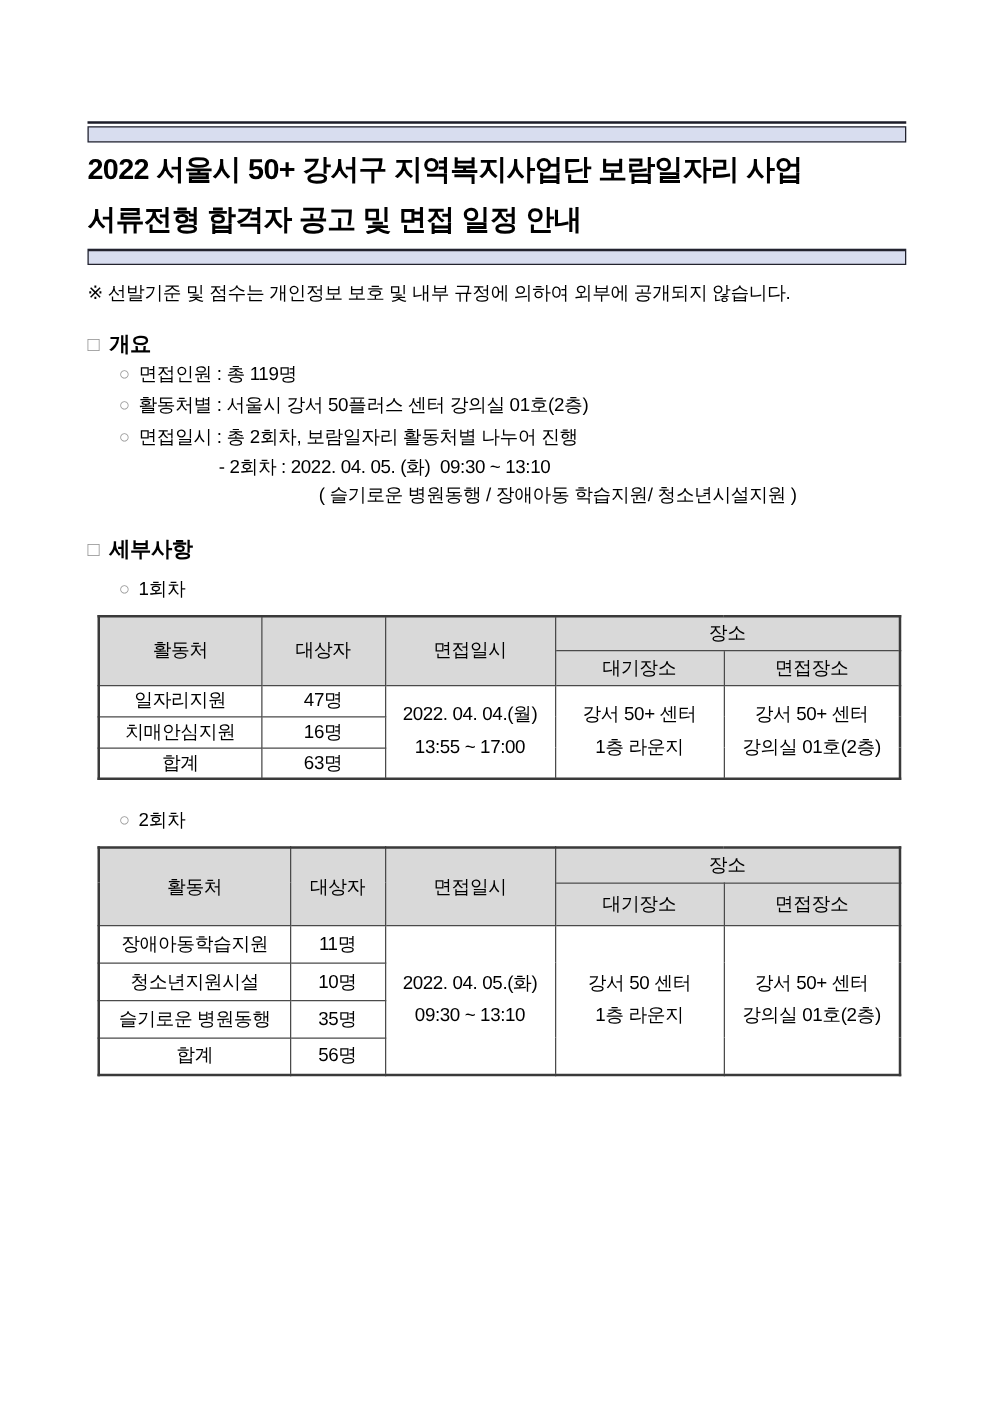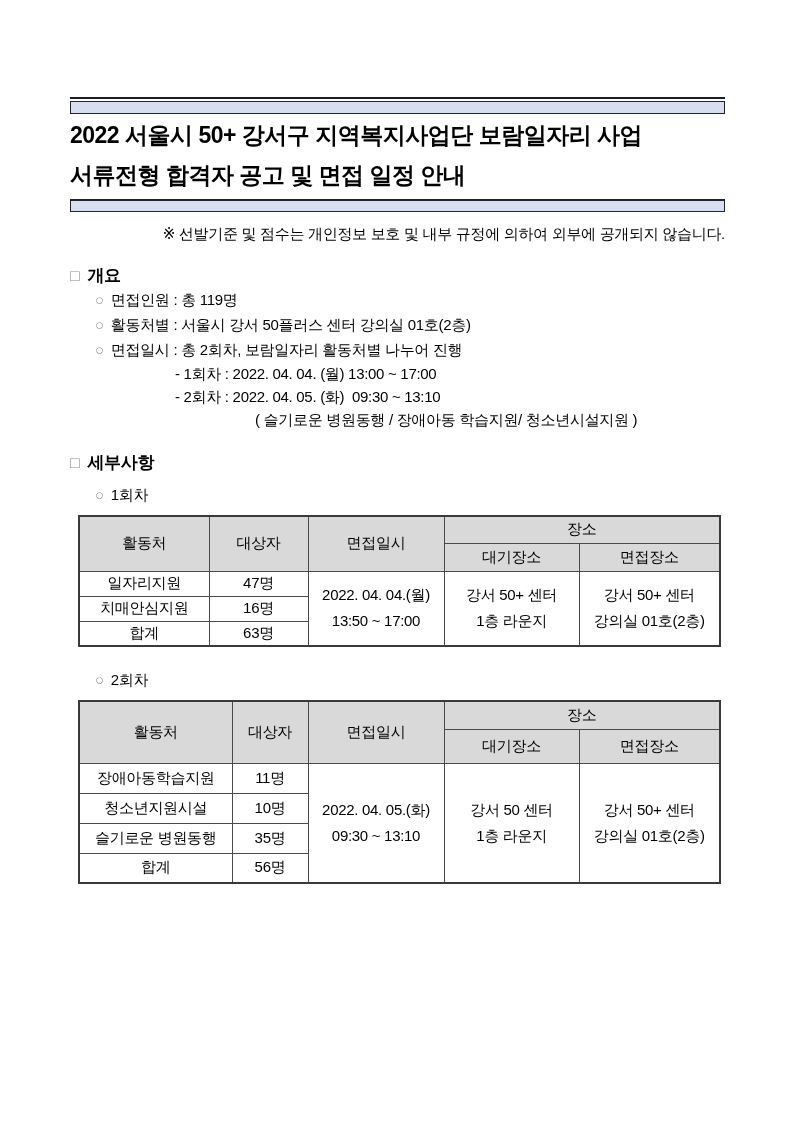--- a/index.html
+++ b/index.html
@@ -24,21 +24,21 @@
   }
 
   
   .notice-box {
     margin-top:25px; border:2px solid #3d3d3d; background:#e9e9e9;
     padding:9px 12px; font-size:16px; font-weight:700;
     line-height:29px; letter-spacing:-0.5px;
   }
 
   
-  .privacy-note { margin-top:13px; font-size:15px; letter-spacing:-0.3px;text-align:right; }
+  .privacy-note { margin-top:13px; font-size:15px; letter-spacing:-0.3px; }
 
   
   .section-heading { margin-top:20px; font-size:17px; font-weight:700; letter-spacing:-0.3px; }
   .section-heading .marker { color:#8f8f8f; font-weight:400; margin-right:8px; font-size:16px; }
   .sub-heading { font-size:15px; padding-left:25px; line-height:25px; letter-spacing:-0.3px; }
   .sub-heading .marker { color:#9a9a9a; margin-right:7px; }
   .ov-item { font-size:15px; padding-left:25px; line-height:25px; letter-spacing:-0.3px; }
   .ov-item .marker { color:#9a9a9a; margin-right:7px; }
   .ov-dash   { font-size:15px; padding-left:105px; line-height:23px; white-space:pre-wrap; letter-spacing:-0.3px; }
   .ov-detail { font-size:15px; padding-left:185px; line-height:23px; white-space:pre-wrap; letter-spacing:-0.3px; }
@@ -83,21 +83,20 @@
 
 
   <div class="privacy-note">※ 선발기준 및 점수는 개인정보 보호 및 내부 규정에 의하여 외부에 공개되지 않습니다.</div>
 
   <div class="section-heading"><span class="marker">□</span><span>개요</span></div>
 
   <div class="ov-item"><span class="marker">○</span><span>면접인원 : 총 119명</span></div>
   <div class="ov-item"><span class="marker">○</span><span>활동처별 : 서울시 강서 50플러스 센터 강의실 01호(2층)</span></div>
   <div class="ov-item"><span class="marker">○</span><span>면접일시 : 총 2회차, 보람일자리 활동처별 나누어 진행</span></div>
 
-  <div class="ov-dash">- 1회차 : 2022. 04. 04. (월) 13:00 ~ 17:00</div>
   <div class="ov-dash">- 2회차 : 2022. 04. 05. (화)  09:30 ~ 13:10</div>
   <div class="ov-detail">( 슬기로운 병원동행 / 장애아동 학습지원/ 청소년시설지원 )</div>
 
   <div class="section-heading details-heading"><span class="marker">□</span><span>세부사항</span></div>
 
   <div class="sub-heading round-label"><span class="marker">○</span><span>1회차</span></div>
 
   <table class="sched" id="table-round1">
     <colgroup>
       <col style="width:130px">
@@ -115,21 +114,21 @@
     </tr>
     <tr class="hdr2">
       <th>대기장소</th>
       <th>면접장소</th>
     </tr>
     <tr class="data">
       <td>일자리지원</td>
       <td>47명</td>
       <td rowspan="3">
         <div class="cell-line">2022. 04. 04.(월)</div>
-        <div class="cell-line">13:50 ~ 17:00</div>
+        <div class="cell-line">13:55 ~ 17:00</div>
       </td>
       <td rowspan="3">
         <div class="cell-line">강서 50+ 센터</div>
         <div class="cell-line">1층 라운지</div>
       </td>
       <td rowspan="3">
         <div class="cell-line">강서 50+ 센터</div>
         <div class="cell-line">강의실 01호(2층)</div>
       </td>
     </tr>

